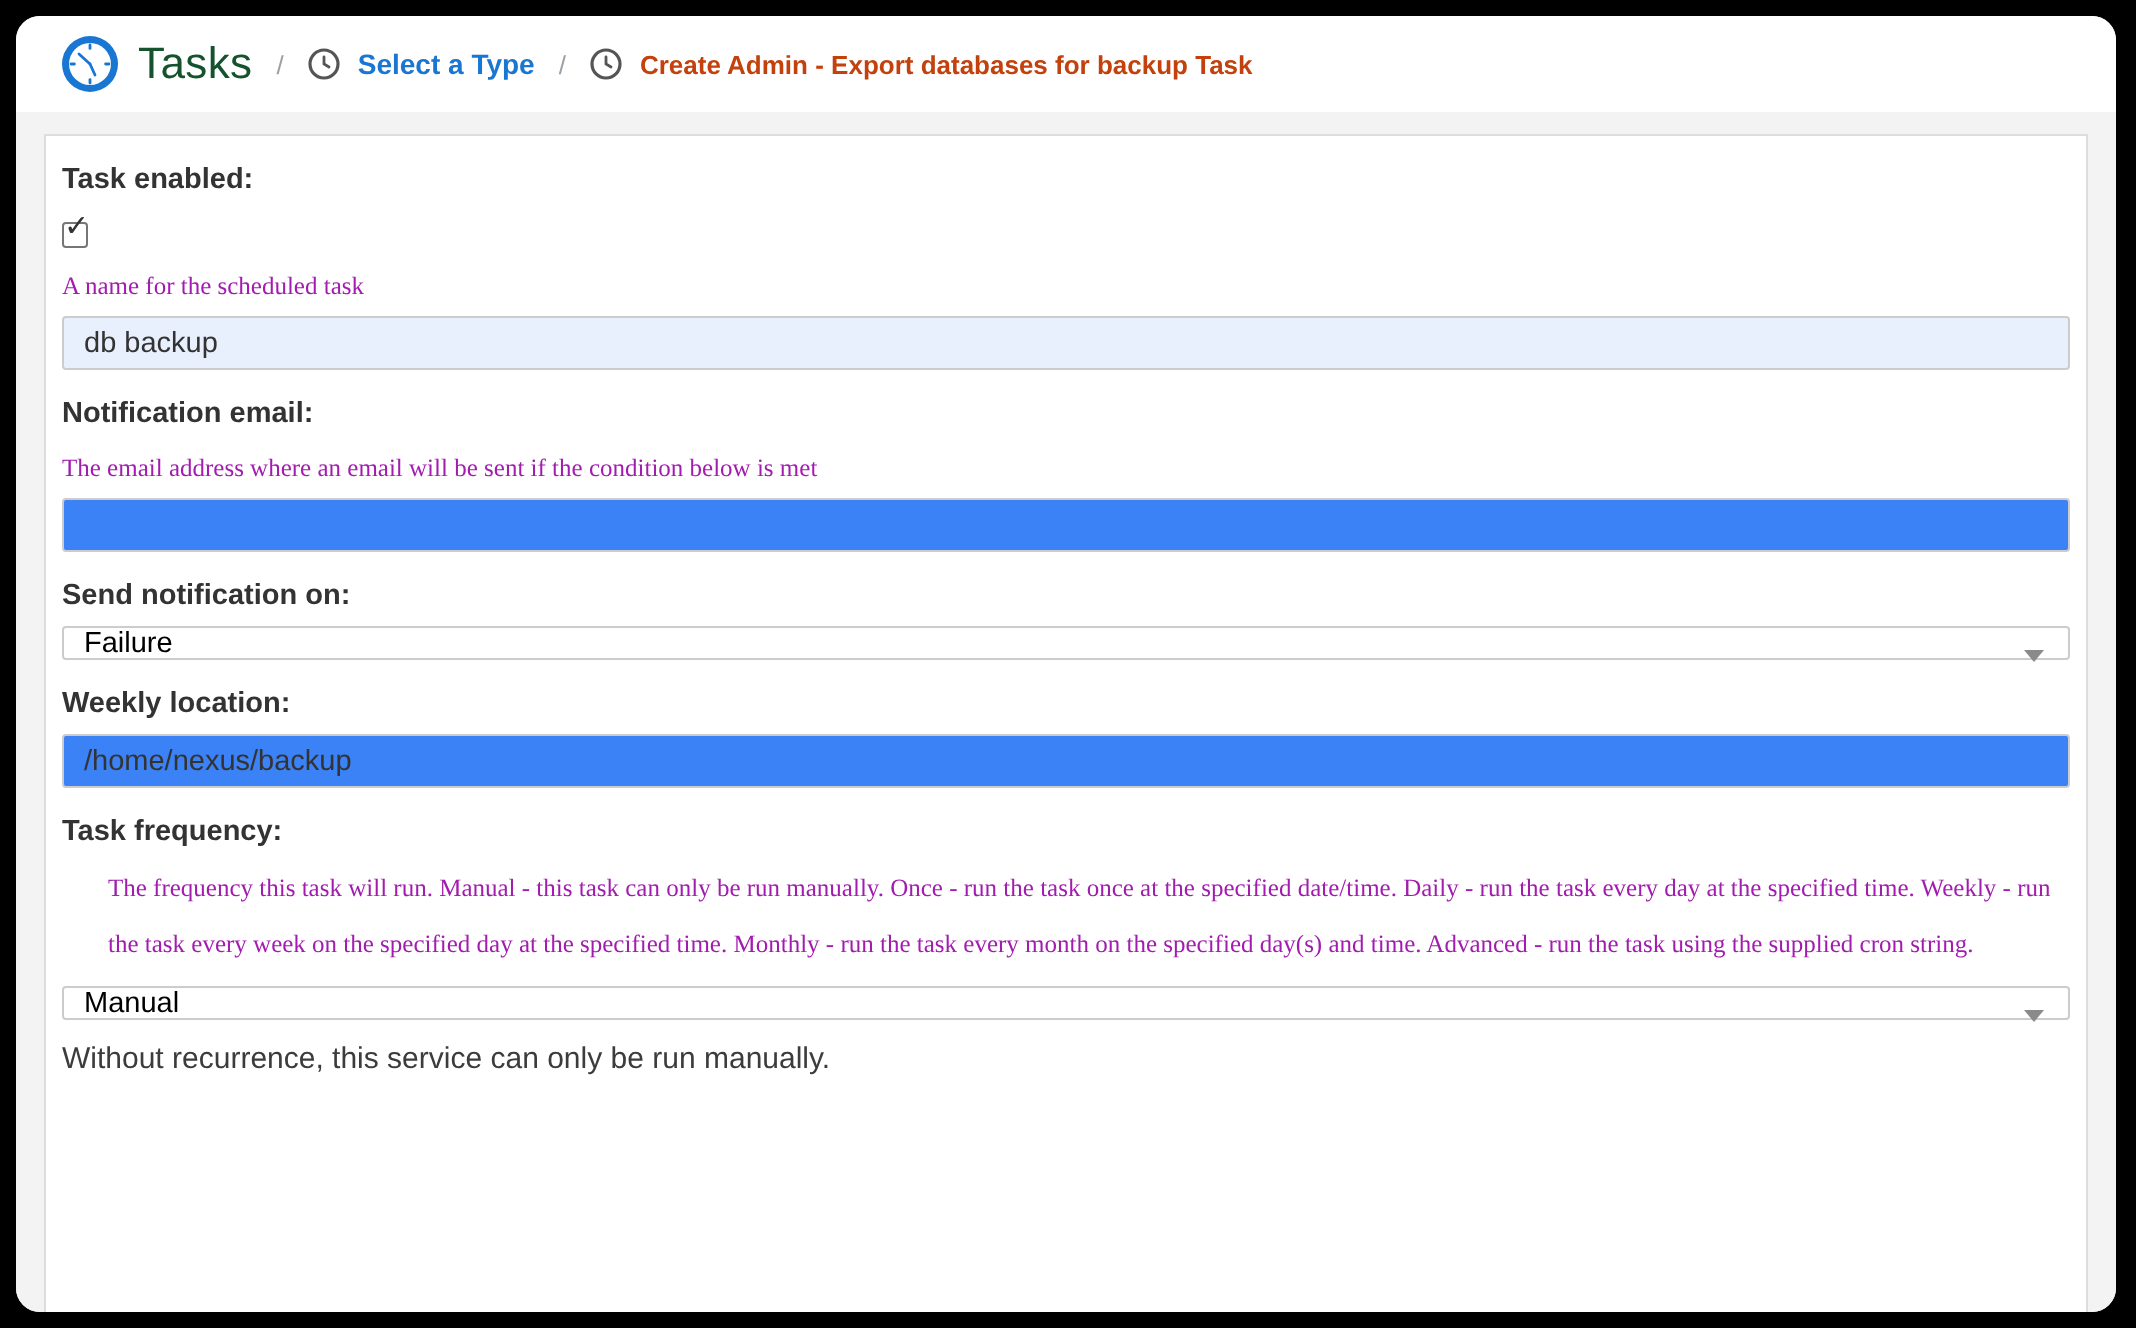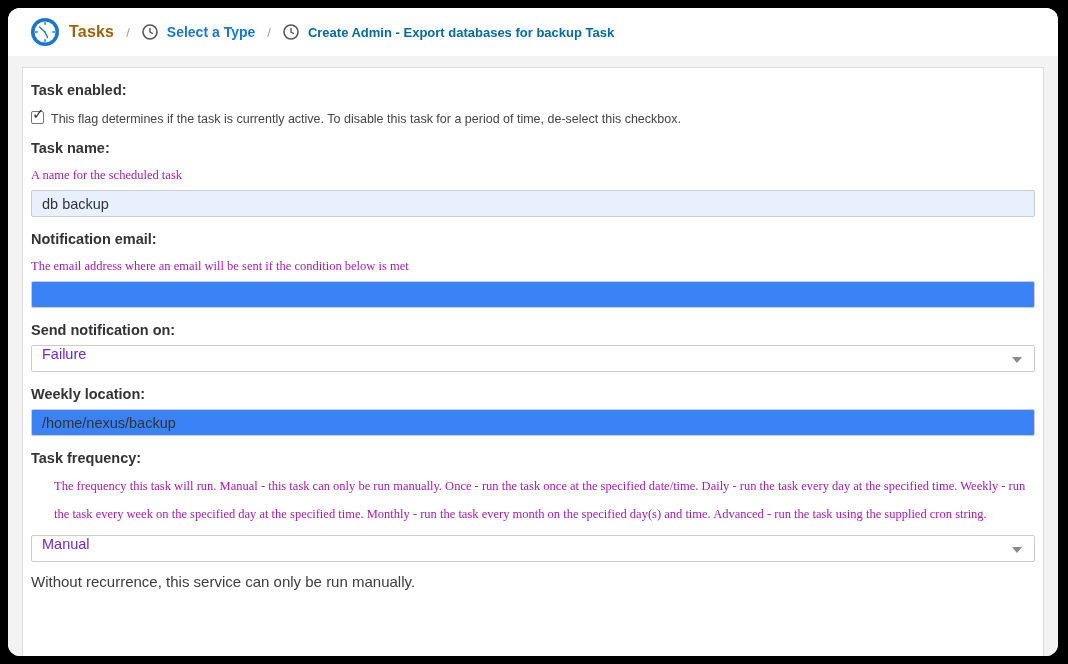--- a/index.html
+++ b/index.html
@@ -20,34 +20,34 @@
   
   .header {
     height: 48px;
     background: #fff;
     display: flex;
     align-items: center;
     padding-left: 22px;
     gap: 9px;
   }
   .crumb-root {
-    color: #a16207;
-    font-size: 16px;
-    font-weight: bold;
+    color: #14532d;
+    font-size: 22px;
+    font-weight: normal;
     letter-spacing: 0.2px;
   }
   .crumb-sep { color: #9aa0a6; font-size: 13px; padding: 0 3px; }
   .crumb-link {
     color: #1976d2;
     font-size: 14px;
     font-weight: bold;
     cursor: pointer;
   }
   .crumb-current {
-    color: #0369a1;
+    color: #c2410c;
     font-size: 13px;
     font-weight: bold;
   }
   .clock-big { width: 30px; height: 30px; display: block; }
   .clock-small { width: 16px; height: 16px; display: block; }
 
   
   .page-bg {
     position: absolute;
     top: 48px; left: 0; right: 0; bottom: 0;
@@ -113,29 +113,30 @@
     color: #333;
     font-family: "Liberation Sans", "DejaVu Sans", sans-serif;
     background: #3b82f6;
     outline: none;
   }
   .text-input.autofill { background: #e8f0fe; }
 
   .select-box {
     position: relative;
     width: 100%;
-    height: 27px;
+    height: 17px;
     margin-top: 7px;
     border: 1px solid #ccc;
     border-radius: 2px;
     background: #fff;
     display: flex;
+    align-items: center;
     padding: 0 26px 0 10px;
     font-size: 14.5px;
-    color: #6d28d9;
+    color: #000000;
     cursor: pointer;
   }
   .select-caret {
     position: absolute;
     right: 12px;
     top: 11px;
     width: 0; height: 0;
     border-left: 5px solid transparent;
     border-right: 5px solid transparent;
     border-top: 6px solid #8a8a8a;
@@ -187,24 +188,22 @@
   </div>
 
   <div class="page-bg">
     <div class="panel">
 
       <div class="group-label">Task enabled:</div>
       <div class="checkbox-row">
         <span class="checkbox">
           <span class="check">✓</span>
         </span>
-        <span class="checkbox-desc">This flag determines if the task is currently active. To disable this task for a period of time, de-select this checkbox.</span>
       </div>
 
-      <div class="group-label">Task name:</div>
       <div class="help">A name for the scheduled task</div>
       <input class="text-input autofill" type="text" value="db backup" style="">
 
       <div class="group-label">Notification email:</div>
       <div class="help">The email address where an email will be sent if the condition below is met</div>
       <input class="text-input" type="text" value="" style="">
 
       <div class="group-label">Send notification on:</div>
       <div class="select-box">
         <span>Failure</span>

